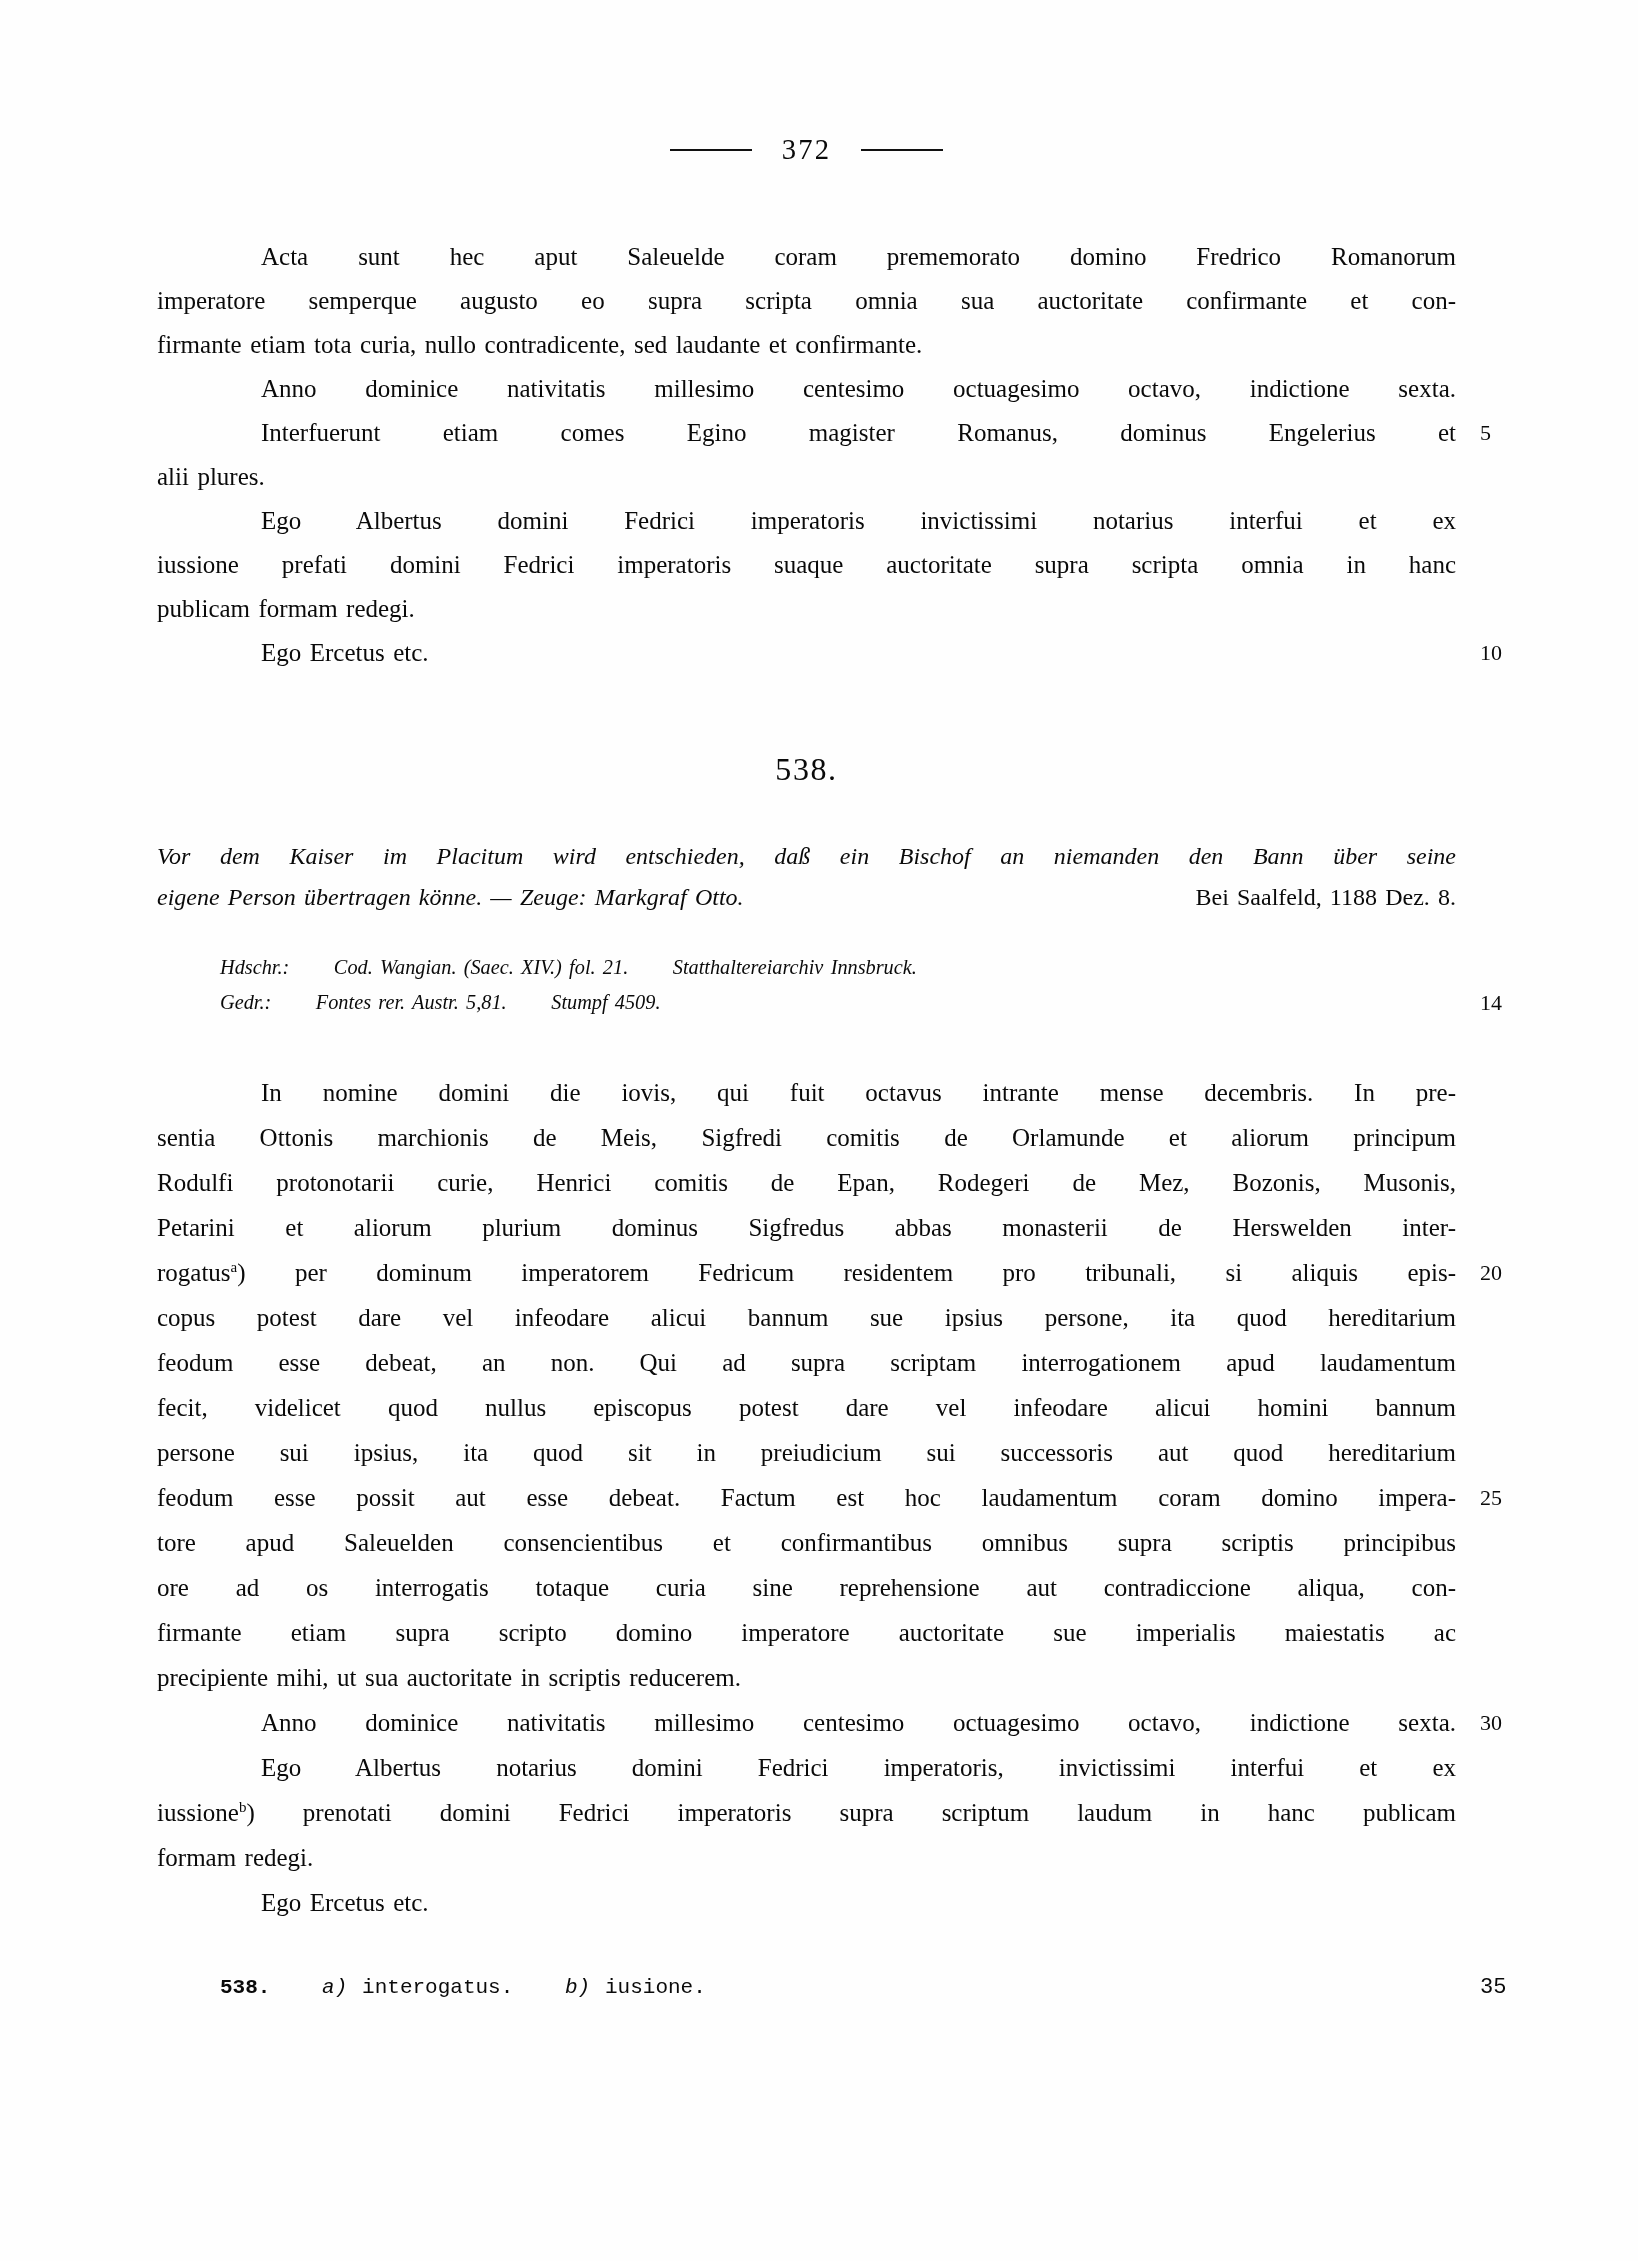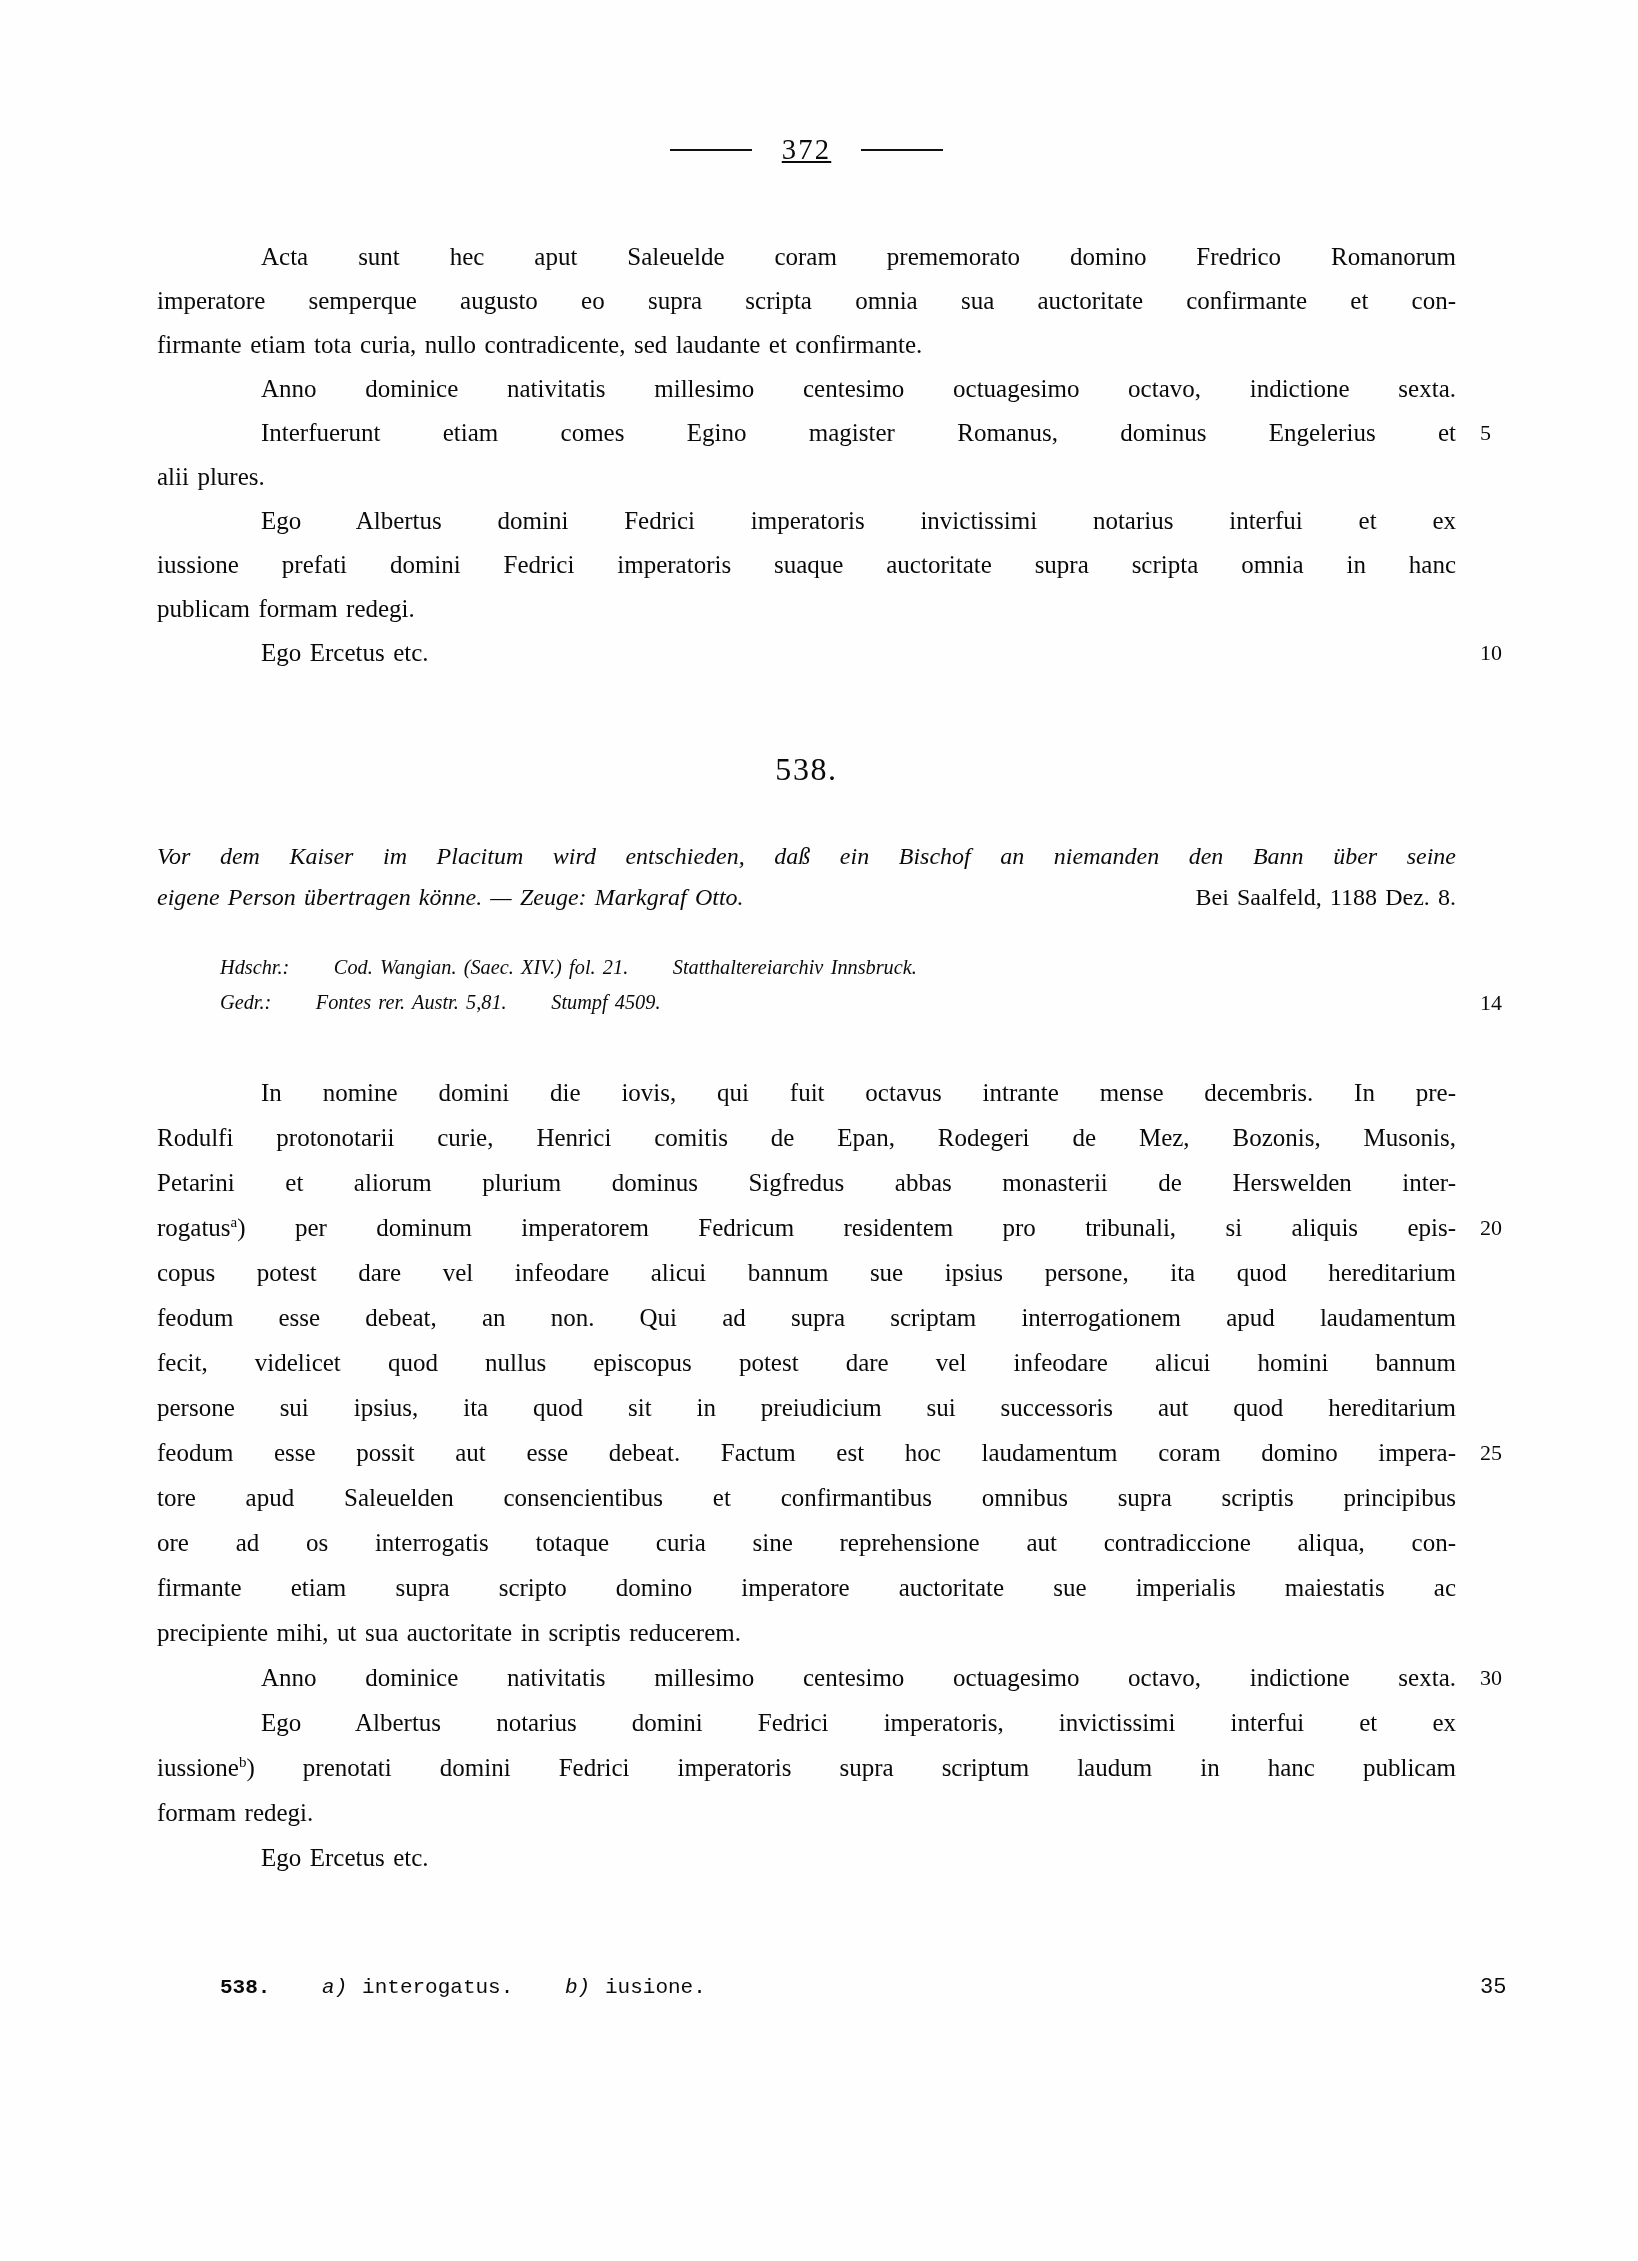--- a/index.html
+++ b/index.html
@@ -12,21 +12,21 @@
     overflow:hidden;
   }
   
   .pagehead{
     position:absolute;left:157px;top:136px;width:1299px;
     display:flex;align-items:center;justify-content:center;gap:30px;
   }
   .pagehead .rule{height:2.2px;background:#111;}
   .rule-l{width:82px;}
   .rule-r{width:82px;}
-  .pageno{font-size:28.6px;letter-spacing:2.2px;line-height:28.6px;text-decoration:underline;}
+  .pageno{font-size:28.6px;letter-spacing:2.2px;line-height:28.6px;}
   
   .col{position:absolute;left:157px;width:1299px;}
   .line{
     position:relative;
     height:44px;line-height:44px;font-size:25px;
     text-align:left;
     word-spacing:2.2px;
   }
   .j{text-align:justify;text-align-last:justify;}
   .ind{text-indent:104px;}
@@ -107,20 +107,21 @@
       <span class="gap"></span>
       <span>Fontes rer. Austr. 5,81.</span>
       <span class="gap"></span>
       <span>Stumpf 4509.</span>
       <span class="num">14</span>
     </div>
   </div>
 
   <div class="col body538">
     <div class="line j ind">In nomine domini die iovis, qui fuit octavus intrante mense decembris. In pre-</div>
+    <div class="line j">sentia Ottonis marchionis de Meis, Sigfredi comitis de Orlamunde et aliorum principum</div>
     <div class="line j">Rodulfi protonotarii curie, Henrici comitis de Epan, Rodegeri de Mez, Bozonis, Musonis,</div>
     <div class="line j">Petarini et aliorum plurium dominus Sigfredus abbas monasterii de Herswelden inter-</div>
     <div class="line j"><span>rogatus</span><sup class="fn">a</sup><span>) per dominum imperatorem Fedricum residentem pro tribunali, si aliquis epis-</span><span class="num">20</span></div>
     <div class="line j">copus potest dare vel infeodare alicui bannum sue ipsius persone, ita quod hereditarium</div>
     <div class="line j">feodum esse debeat, an non. Qui ad supra scriptam interrogationem apud laudamentum</div>
     <div class="line j">fecit, videlicet quod nullus episcopus potest dare vel infeodare alicui homini bannum</div>
     <div class="line j">persone sui ipsius, ita quod sit in preiudicium sui successoris aut quod hereditarium</div>
     <div class="line j"><span>feodum esse possit aut esse debeat. Factum est hoc laudamentum coram domino impera-</span><span class="num">25</span></div>
     <div class="line j">tore apud Saleuelden consencientibus et confirmantibus omnibus supra scriptis principibus</div>
     <div class="line j">ore ad os interrogatis totaque curia sine reprehensione aut contradiccione aliqua, con-</div>

